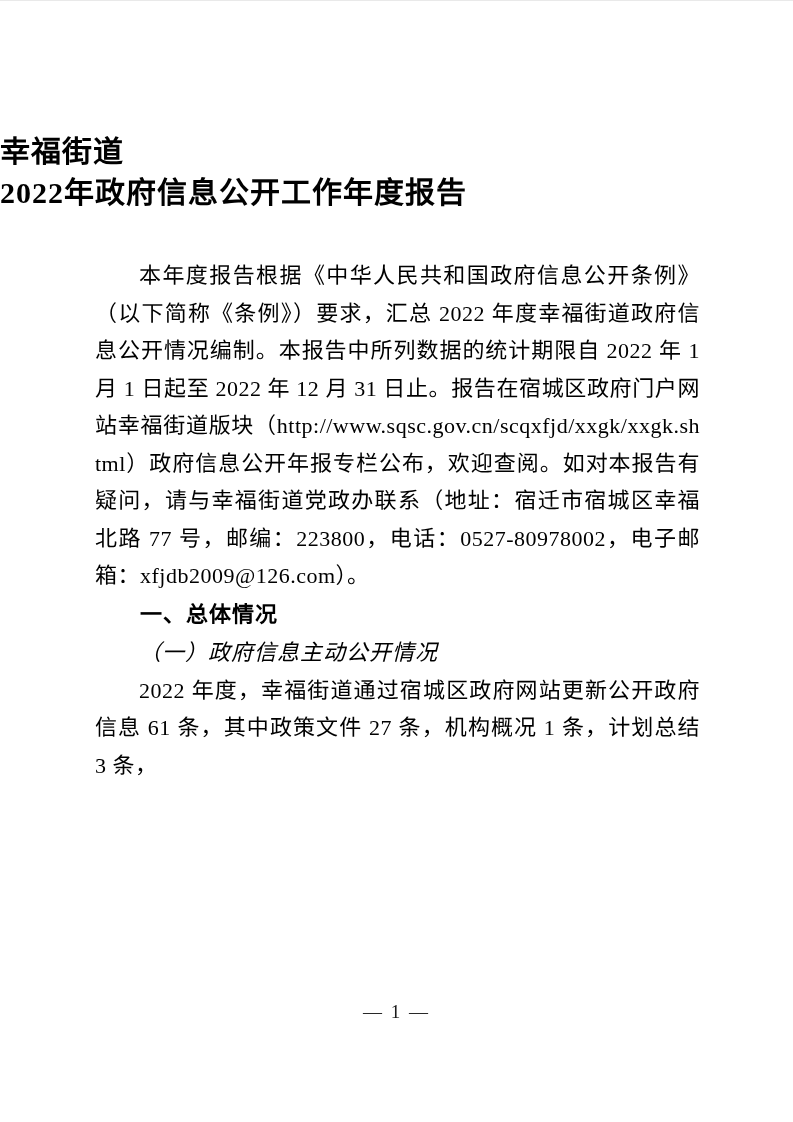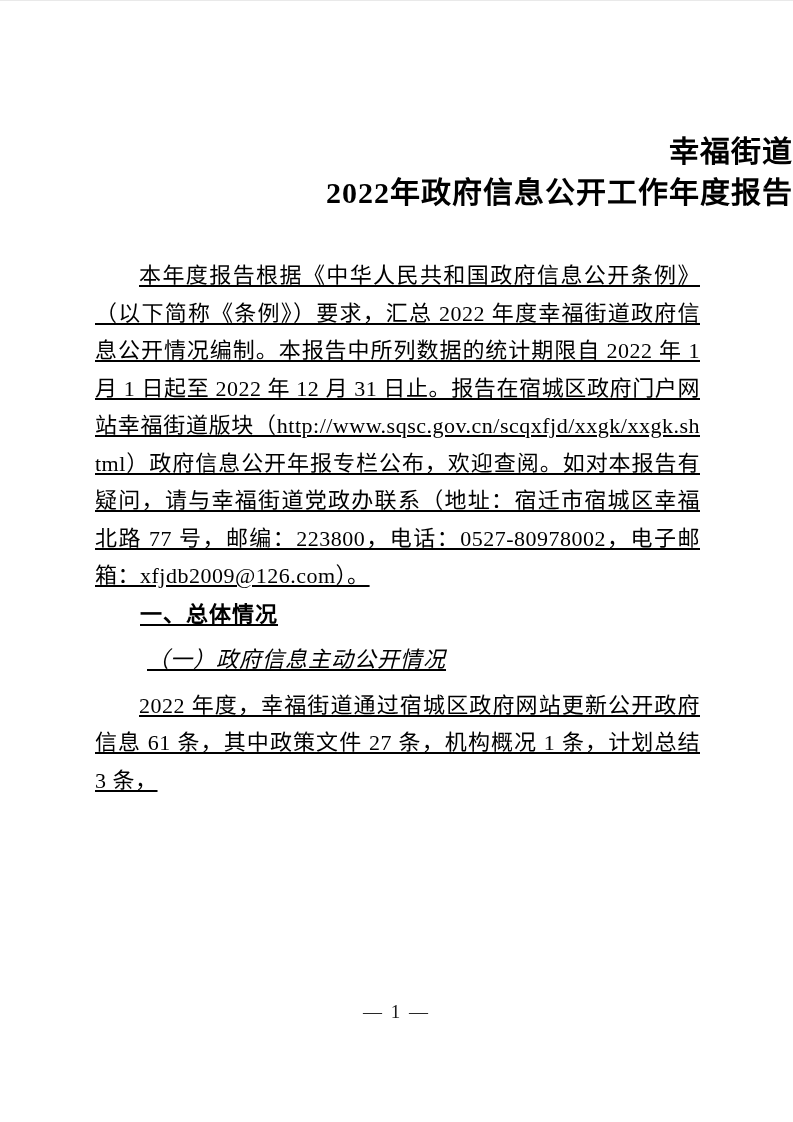--- a/index.html
+++ b/index.html
@@ -14,29 +14,28 @@
     margin: 0 auto;
     background: #ffffff;
     color: #000000;
     font-family: "Liberation Serif", "DejaVu Serif", serif;
     box-sizing: border-box;
     border-top: 1px solid #e9e9e9;
     overflow: hidden;
   }
   .doc-title {
     margin-top: 130px;
-    text-align: right;
+    text-align: left;
     font-weight: bold;
     font-size: 30px;
     line-height: 41px;
     letter-spacing: 1px;
   }
   .doc-body {
     margin: 44px 93px 0 95px;
-    text-decoration: underline;
   }
   .body-para {
     margin: 0;
     font-size: 22px;
     line-height: 37.5px;
     letter-spacing: 0.5px;
     text-align: justify;
     text-justify: inter-ideograph;
     text-indent: 2em;
     word-break: break-all;
@@ -44,21 +43,21 @@
   .section-heading {
     margin: 1px;
     font-size: 22px;
     line-height: 37.5px;
     font-weight: bold;
     font-family: "Liberation Sans", "DejaVu Sans", sans-serif;
     text-indent: 2em;
     letter-spacing: 1px;
   }
   .subsection-heading {
-    margin: 8px;
+    margin: 0;
     font-size: 22px;
     line-height: 37.5px;
     font-weight: normal;
     font-style: italic;
     text-indent: 2em;
     letter-spacing: 1px;
   }
   .doc-footer {
     position: absolute;
     left: 0;

